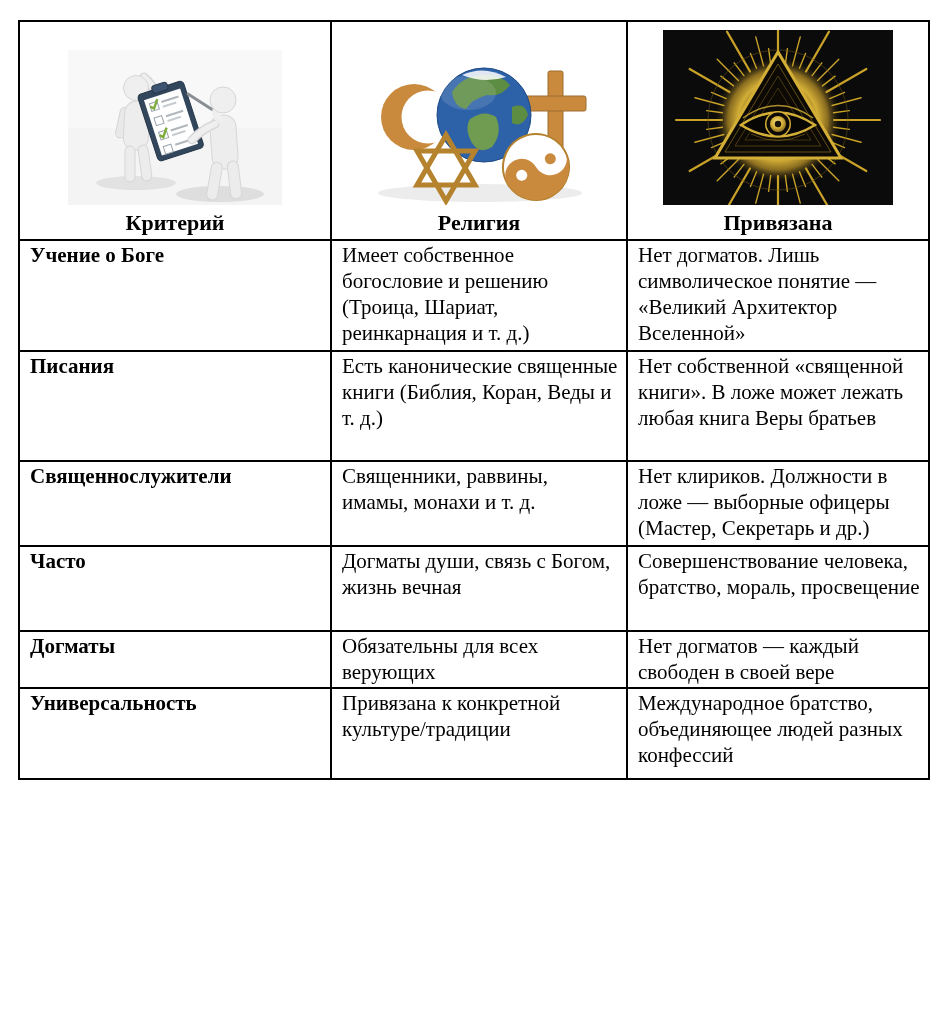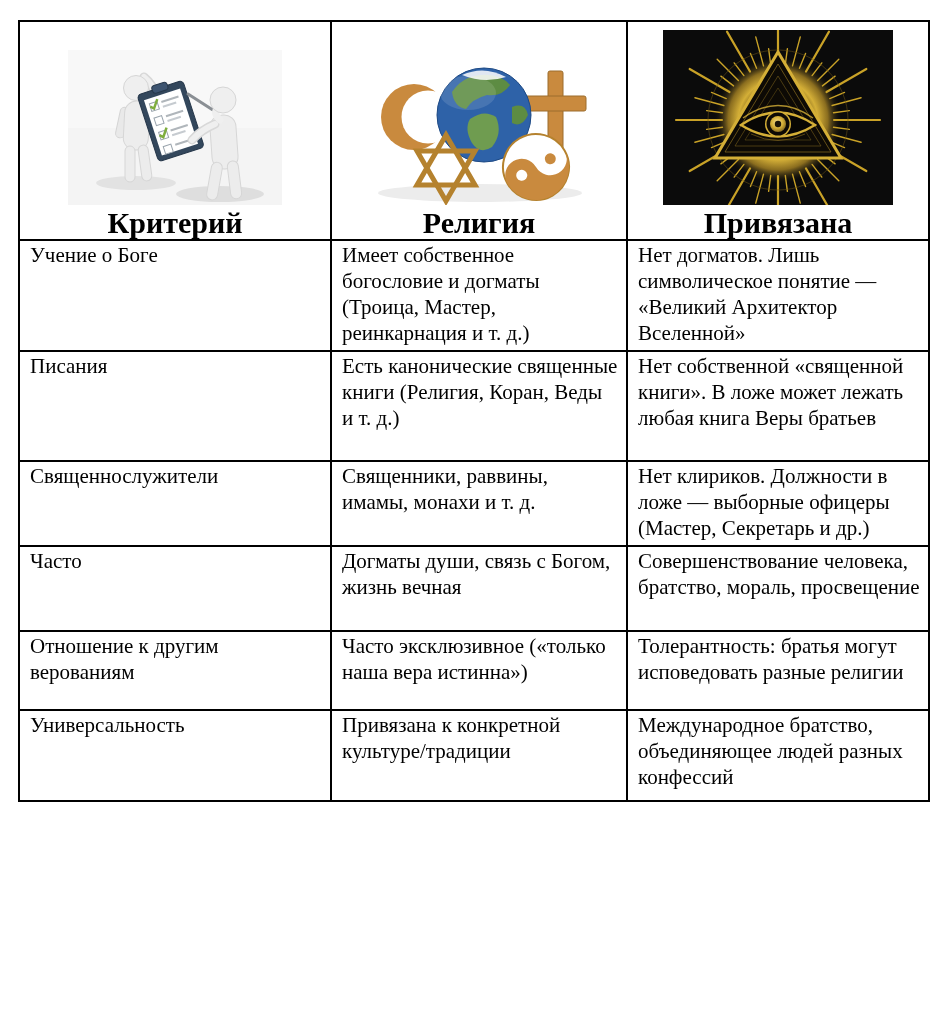--- a/index.html
+++ b/index.html
@@ -14,23 +14,23 @@
   }
   .cmp td,.cmp th{
     border:2px solid #000;vertical-align:top;
     padding:1px 8px 2px 10px;font-size:21px;line-height:26px;text-align:left;
     overflow:hidden;
   }
   .cmp th{
     vertical-align:bottom;text-align:center;font-weight:bold;
     padding:8px 4px 3px 4px;height:200px;
   }
-  .hdr-label{font-size:30px;line-height:26px;margin-top:5px;font-weight:bold;}
+  .hdr-label{font-size:22px;line-height:26px;margin-top:5px;font-weight:bold;}
   .img-box{display:flex;justify-content:center;align-items:flex-end;}
-  td.crit{font-weight:normal;}
+  td.crit{font-weight:bold;}
   .r1 td{height:106px}.r2 td{height:105px}.r3 td{height:80px}
   .r4 td{height:101px}.r5 td{height:80px}.r6 td{height:52px}
   .r7 td{height:78px}.r8 td{height:74px}.r9 td{height:86px}
   svg{display:block}
 </style>
 </head>
 <body>
 
 <table class="cmp">
   <colgroup>
@@ -207,42 +207,42 @@
           <circle cx="115" cy="94" r="8" fill="url(#irisg)"></circle>
           <circle cx="115" cy="94" r="3.2" fill="#1a1408"></circle>
         </svg>
       </div>
       <div class="hdr-label">Привязана</div>
     </th>
   </tr>
 
   <tr class="r1">
     <td class="crit">Учение о Боге</td>
-    <td>Имеет собственное богословие и догматы (Троица, Мастер, реинкарнация и т. д.)</td>
+    <td>Имеет собственное богословие и решению (Троица, Шариат, реинкарнация и т. д.)</td>
     <td>Нет догматов. Лишь символическое понятие — «Великий Архитектор Вселенной»</td>
   </tr>
   <tr class="r2">
     <td class="crit">Писания</td>
-    <td>Есть канонические священные книги (Религия, Коран, Веды и т. д.)</td>
+    <td>Есть канонические священные книги (Библия, Коран, Веды и т. д.)</td>
     <td>Нет собственной «священной книги». В ложе может лежать любая книга Веры братьев</td>
   </tr>
   <tr class="r3">
     <td class="crit">Священнослужители</td>
     <td>Священники, раввины, имамы, монахи и т. д.</td>
     <td>Нет клириков. Должности в ложе — выборные офицеры (Мастер, Секретарь и др.)</td>
   </tr>
   <tr class="r5">
     <td class="crit">Часто</td>
     <td>Догматы души, связь с Богом, жизнь вечная</td>
     <td>Совершенствование человека, братство, мораль, просвещение</td>
   </tr>
-  <tr class="r8">
-    <td class="crit">Отношение к другим верованиям</td>
-    <td>Часто эксклюзивное («только наша вера истинна»)</td>
-    <td>Толерантность: братья могут исповедовать разные религии</td>
+  <tr class="r6">
+    <td class="crit">Догматы</td>
+    <td>Обязательны для всех верующих</td>
+    <td>Нет догматов — каждый свободен в своей вере</td>
   </tr>
   <tr class="r9">
     <td class="crit">Универсальность</td>
     <td>Привязана к конкретной культуре/традиции</td>
     <td>Международное братство, объединяющее людей разных конфессий</td>
   </tr>
 </tbody>
   </table>
 
 </body></html>

